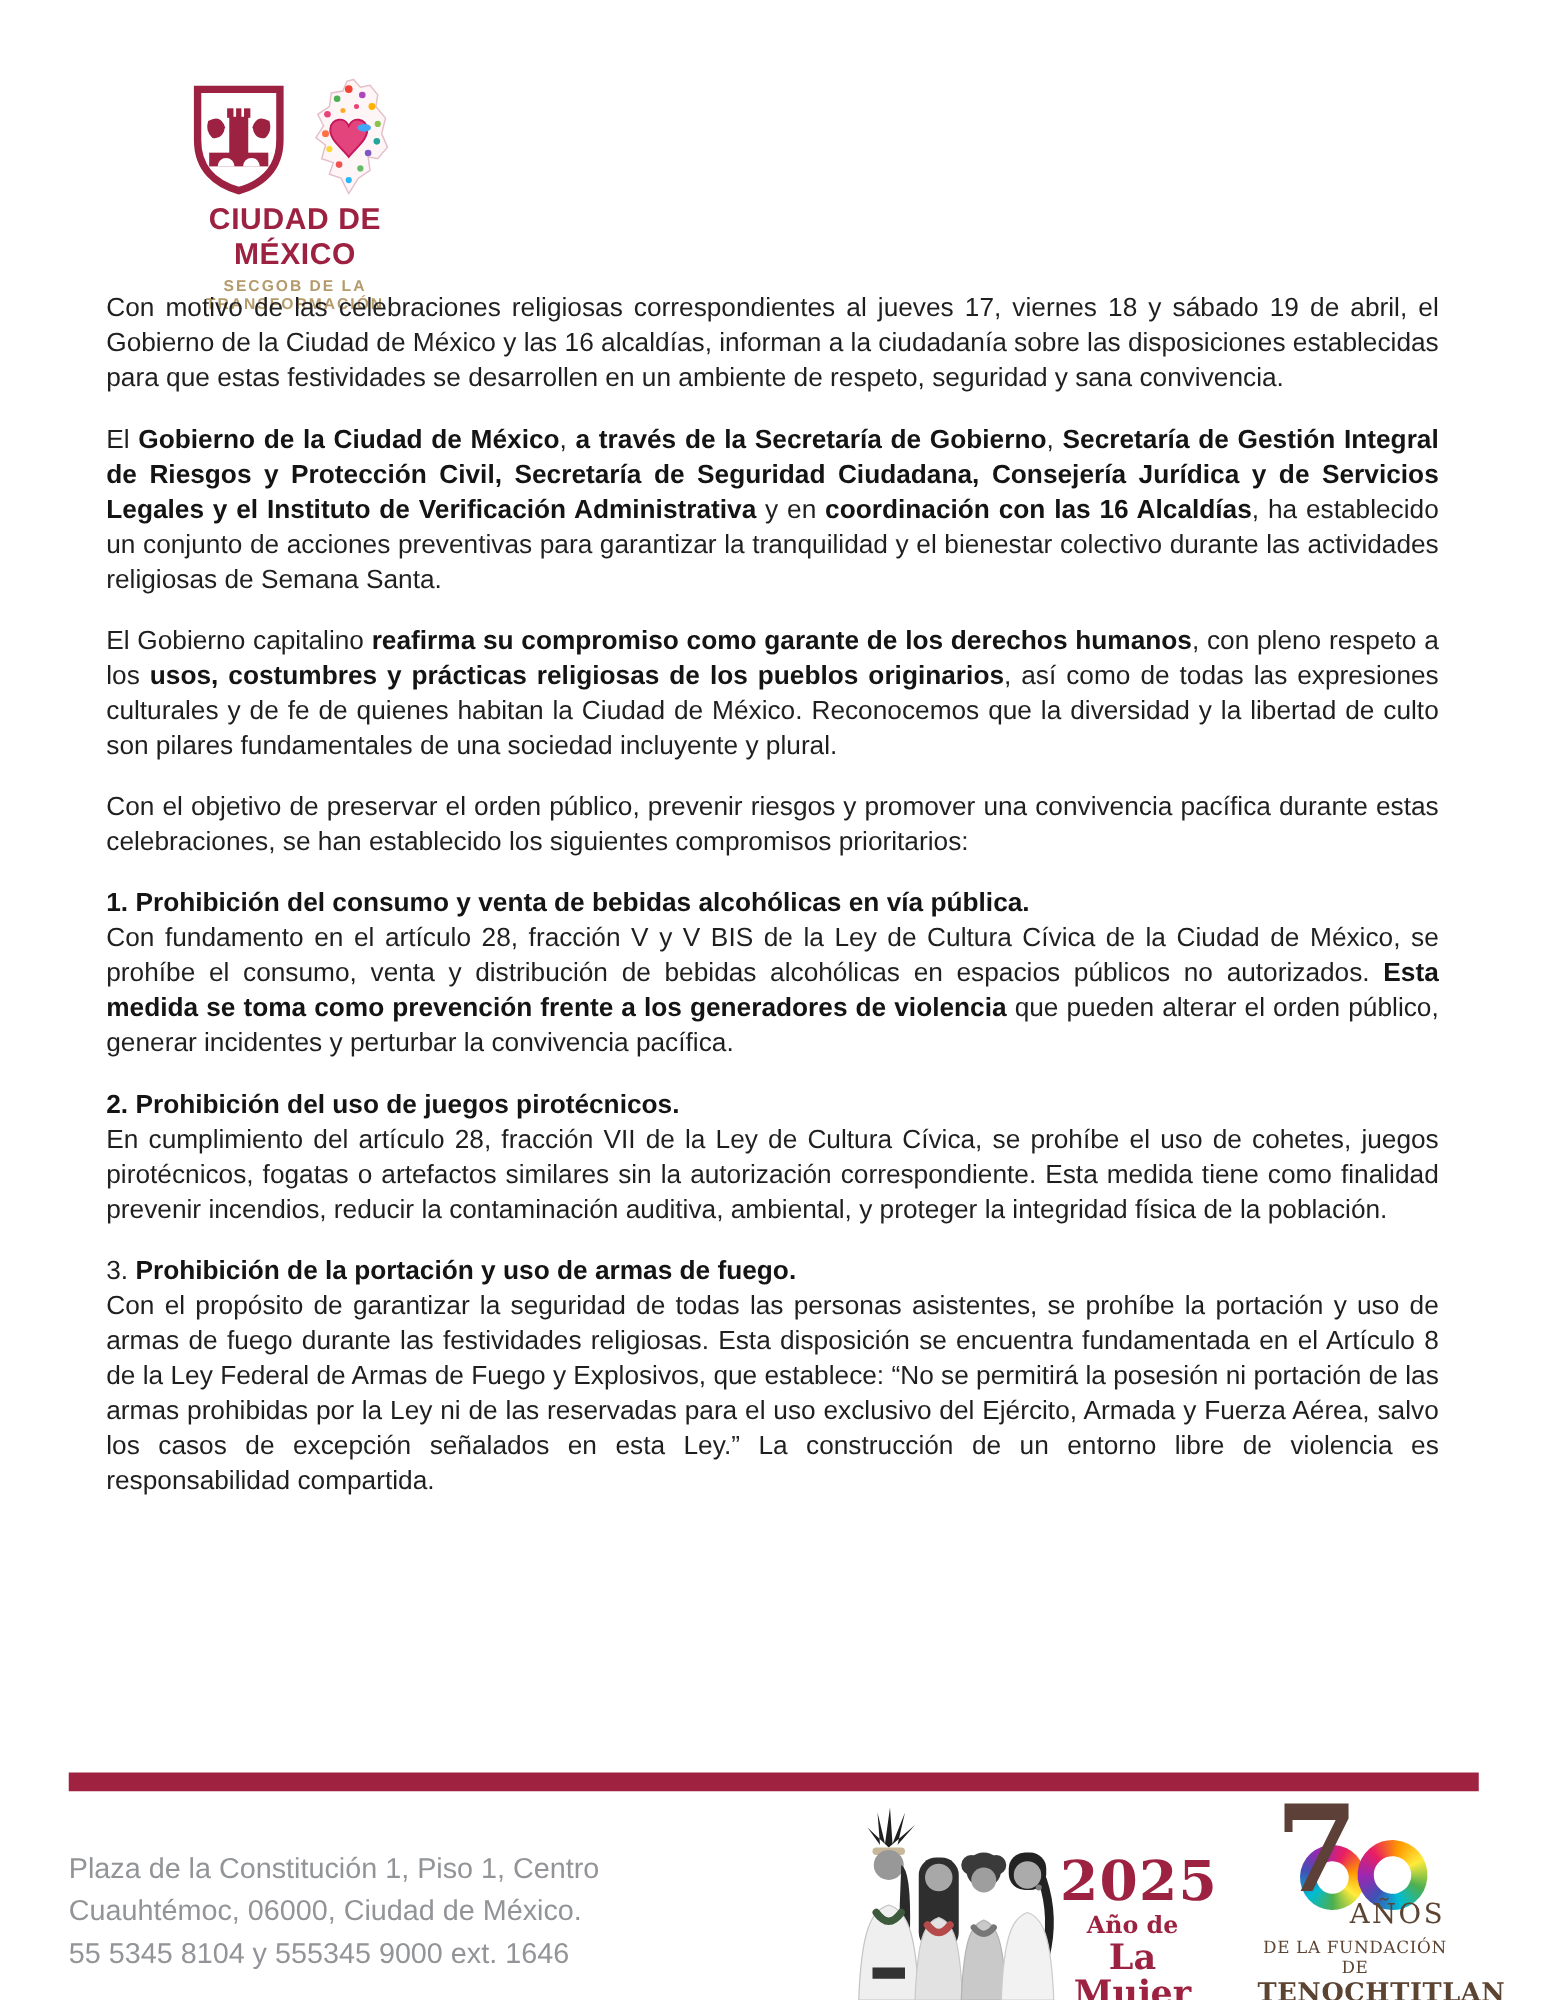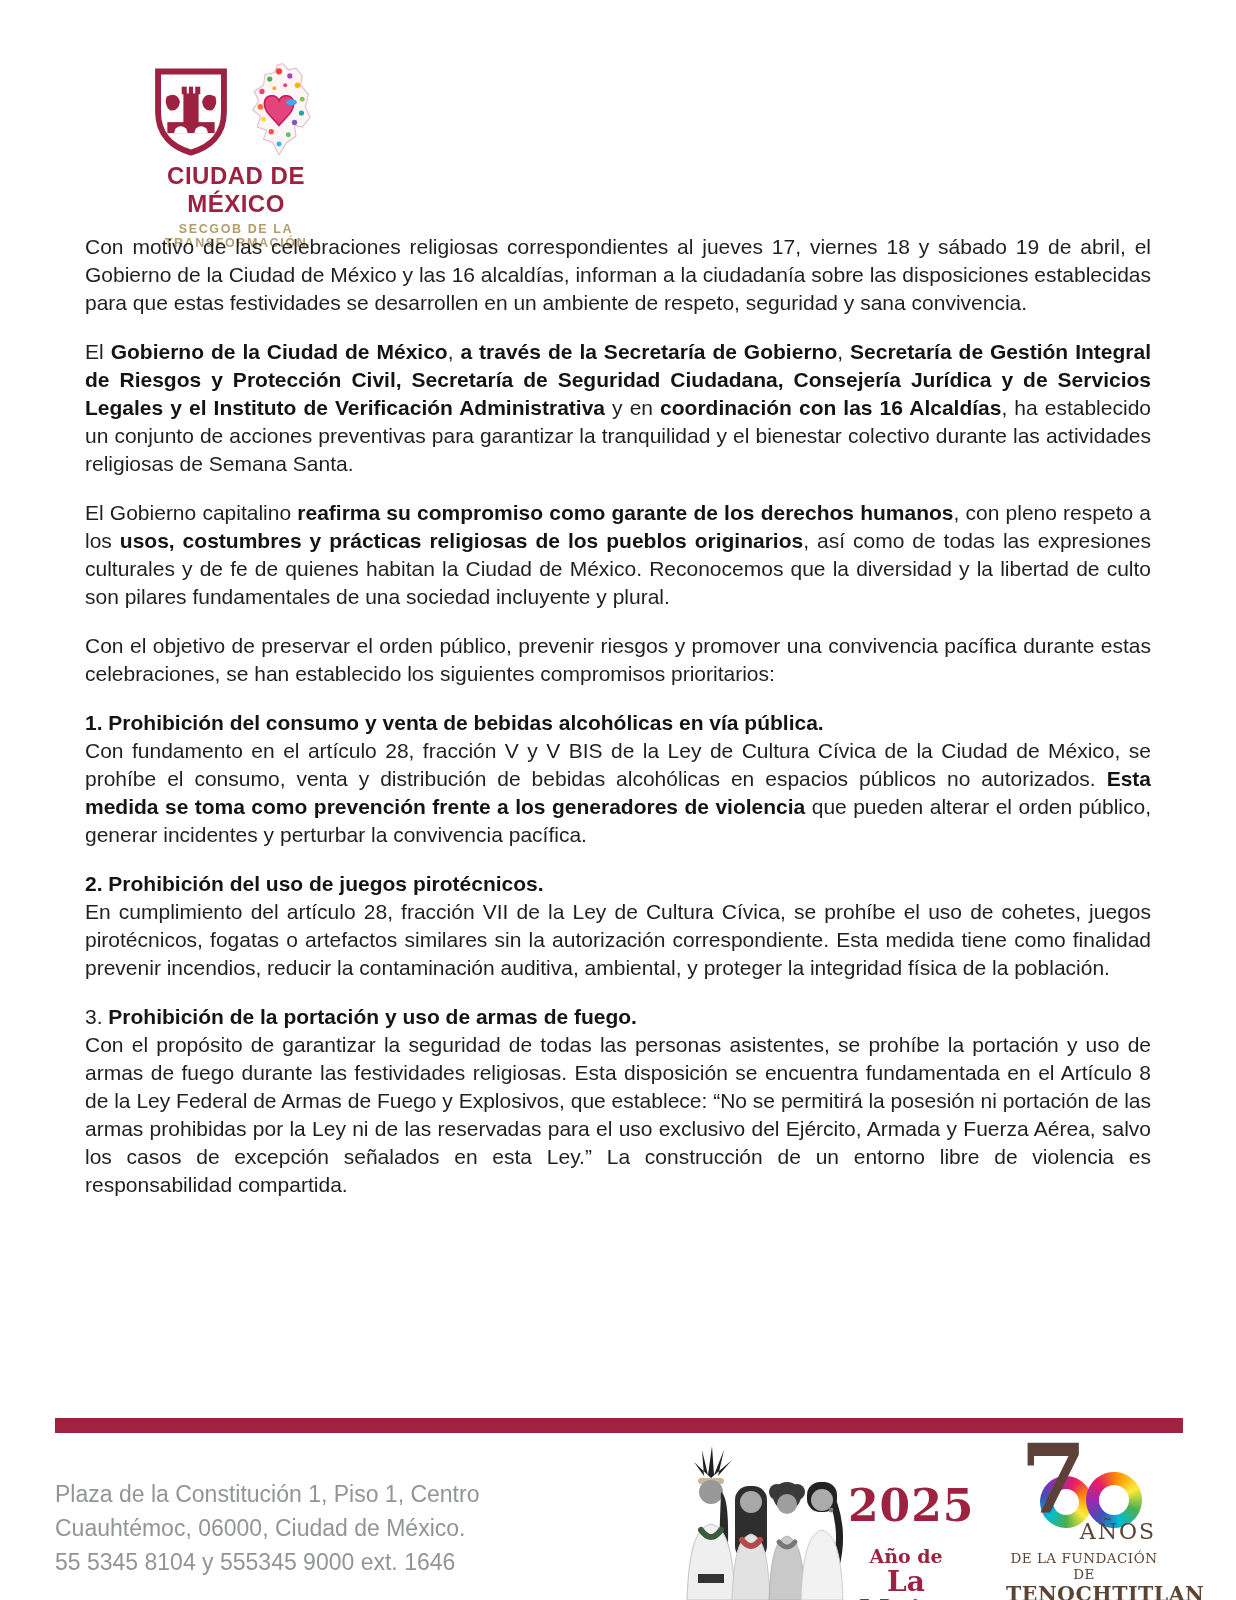--- a/index.html
+++ b/index.html
@@ -28,21 +28,21 @@
 
   
   .divider-bar { position:absolute; left:55px; top:1418px; width:1128px; height:15px; background:#9f2241; }
   .footer-address { position:absolute; left:55px; top:1477px; font-size:23px; line-height:34px; color:#929497; }
 
   .women { position:absolute; left:676px; top:1442px; width:182px; height:158px; }
 
   .mujer-logo { position:absolute; left:848px; top:1484px; width:116px; text-align:center;
                 color:#9d2241; font-family:"DejaVu Serif", serif; font-weight:bold; }
   .mujer-year { font-size:44px; line-height:1; letter-spacing:1px; }
-  .mujer-l1 { font-size:19px; line-height:1.1; margin-top:18px; }
+  .mujer-l1 { font-size:19px; line-height:1.1; margin-top:2px; }
   .mujer-l2, .mujer-l3 { font-size:28px; line-height:1.05; }
 
   .teno-logo { position:absolute; left:1006px; top:1446px; width:156px; text-align:center;
                color:#5c4433; font-family:"DejaVu Serif", serif; }
   .teno-mark { position:relative; height:100px; }
   .teno-seven { position:absolute; left:14px; top:-14px; font-size:96px; font-weight:bold; color:#5d4037; line-height:1; }
   .ring { position:absolute; border-radius:50%;
           background:conic-gradient(#e91e63,#ff9800,#ffeb3b,#4caf50,#00bcd4,#3f51b5,#9c27b0,#e91e63); }
   .ring::after { content:""; position:absolute; inset:13px; background:#fff; border-radius:50%; }
   .ring-1 { left:34px; top:30px; width:52px; height:52px; transform:rotate(25deg); }

